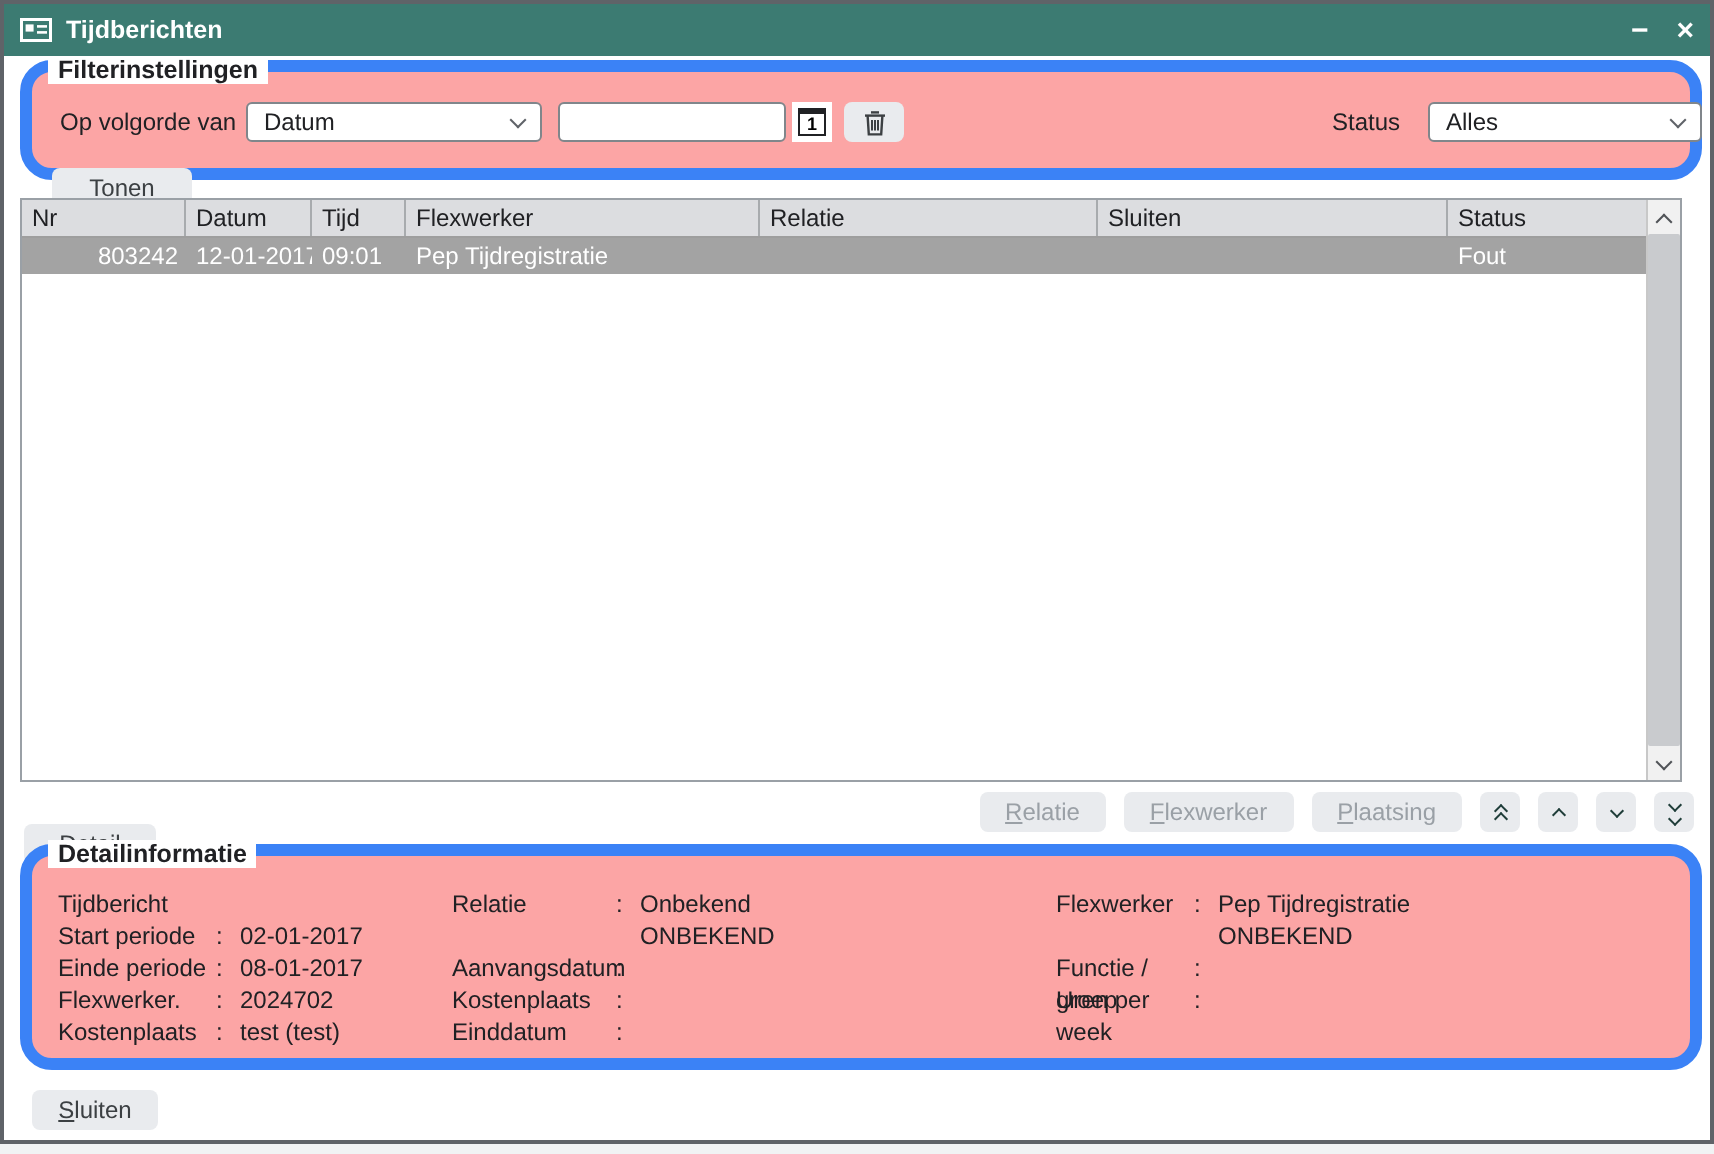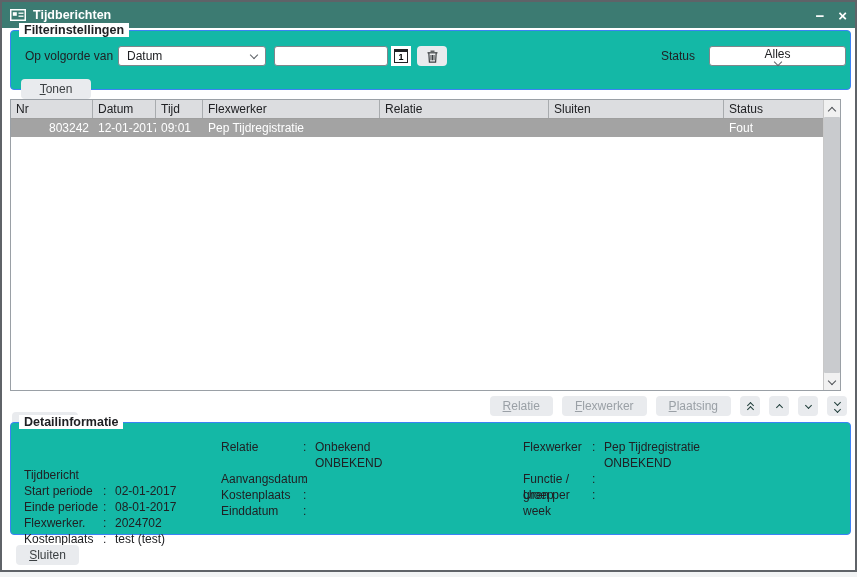--- a/index.html
+++ b/index.html
@@ -10,21 +10,21 @@
 
   
   .titlebar { position:absolute; left:0; top:0; right:0; height:26px; background:#3c7b72;
     display:flex; align-items:center; padding:0 8px; color:#fff; }
   .titlebar .ticon { width:16px; height:12px; margin-right:7px; flex:0 0 auto; }
   .titlebar .ttext { font-weight:bold; font-size:12.5px; }
   .tbtns { margin-left:auto; display:flex; align-items:center; gap:14px; }
   .tbtn { color:#fff; font-weight:bold; font-size:15px; line-height:15px; cursor:default; }
 
   
-  .groupbox { position:absolute; border:1px solid #3b82f6; border-radius:4px; background:#14b8a6; }
+  .groupbox { position:absolute; border:6px solid #3b82f6; border-radius:16px; background:#fca5a5; }
   .legend { position:absolute; top:-8px; left:8px; background:#fff; padding:0 5px;
     font-weight:bold; font-size:12.5px; }
 
   .gb-filter { left:8px; top:28px; width:841px; height:60px; }
   .gb-detail { left:8px; top:420px; width:841px; height:113px; }
 
   
   .label { position:absolute; line-height:20px; }
   .selectbox { position:absolute; height:20px; background:#fff; border:1px solid #80868b;
     border-radius:3px; display:flex; align-items:center; padding:0 8px; }
@@ -82,21 +82,21 @@
     display:inline-flex; flex-direction:column; align-items:center; justify-content:center; cursor:default; }
   .nchev-up, .nchev-dn { width:5px; height:5px; border-right:1.8px solid #1f3d39;
     border-bottom:1.8px solid #1f3d39; }
   .nchev-up { transform:rotate(-135deg); margin-top:3px; }
   .nchev-dn { transform:rotate(45deg); margin-top:-1px; }
   .navbtn .nchev-up + .nchev-up { margin-top:-1px; }
   .navbtn .nchev-dn + .nchev-dn { margin-top:2px; }
 
   
   .dcol { position:absolute; top:16px; }
-  .dcol-left { left:13px;margin-top:28px; } .dcol-mid { left:210px; } .dcol-right { left:512px; }
+  .dcol-left { left:13px; } .dcol-mid { left:210px; } .dcol-right { left:512px; }
   .drow { display:flex; height:16px; line-height:16px; }
   .dlab-l { width:79px; } .dlab-m { width:82px; } .dlab-r { width:69px; }
   .dsep { width:12px; } .dval { white-space:nowrap; }
 
   .footer-btn { position:absolute; left:14px; top:543px; width:63px; }
 </style>
 </head>
 <body>
 
 <div class="window">
@@ -137,21 +137,21 @@
         <path d="M0.5 2.8 h10" stroke="#3c4043" stroke-width="1.2" fill="none"></path>
         <path d="M1.8 2.8 L2.4 12.2 H8.6 L9.2 2.8" stroke="#3c4043" stroke-width="1.2" fill="none"></path>
         <line x1="4" y1="5" x2="4" y2="10.3" stroke="#3c4043" stroke-width="1"></line>
         <line x1="5.5" y1="5" x2="5.5" y2="10.3" stroke="#3c4043" stroke-width="1"></line>
         <line x1="7" y1="5" x2="7" y2="10.3" stroke="#3c4043" stroke-width="1"></line>
       </svg>
     </button>
 
     <span class="label" style="left:650px; top:15px;">Status</span>
 
-    <div class="selectbox" style="left:698px; top:15px; width:137px;flex-direction:column;">
+    <div class="selectbox" style="left:698px; top:15px; width:137px;">
       <span class="selval">Alles</span>
       <span class="chev"></span>
     </div>
 
     <button class="btn ak" style="position:absolute; left:10px; top:48px; width:70px;">
       <span class="btn-label">Tonen</span>
     </button>
   </div>
 
   <div class="table">

